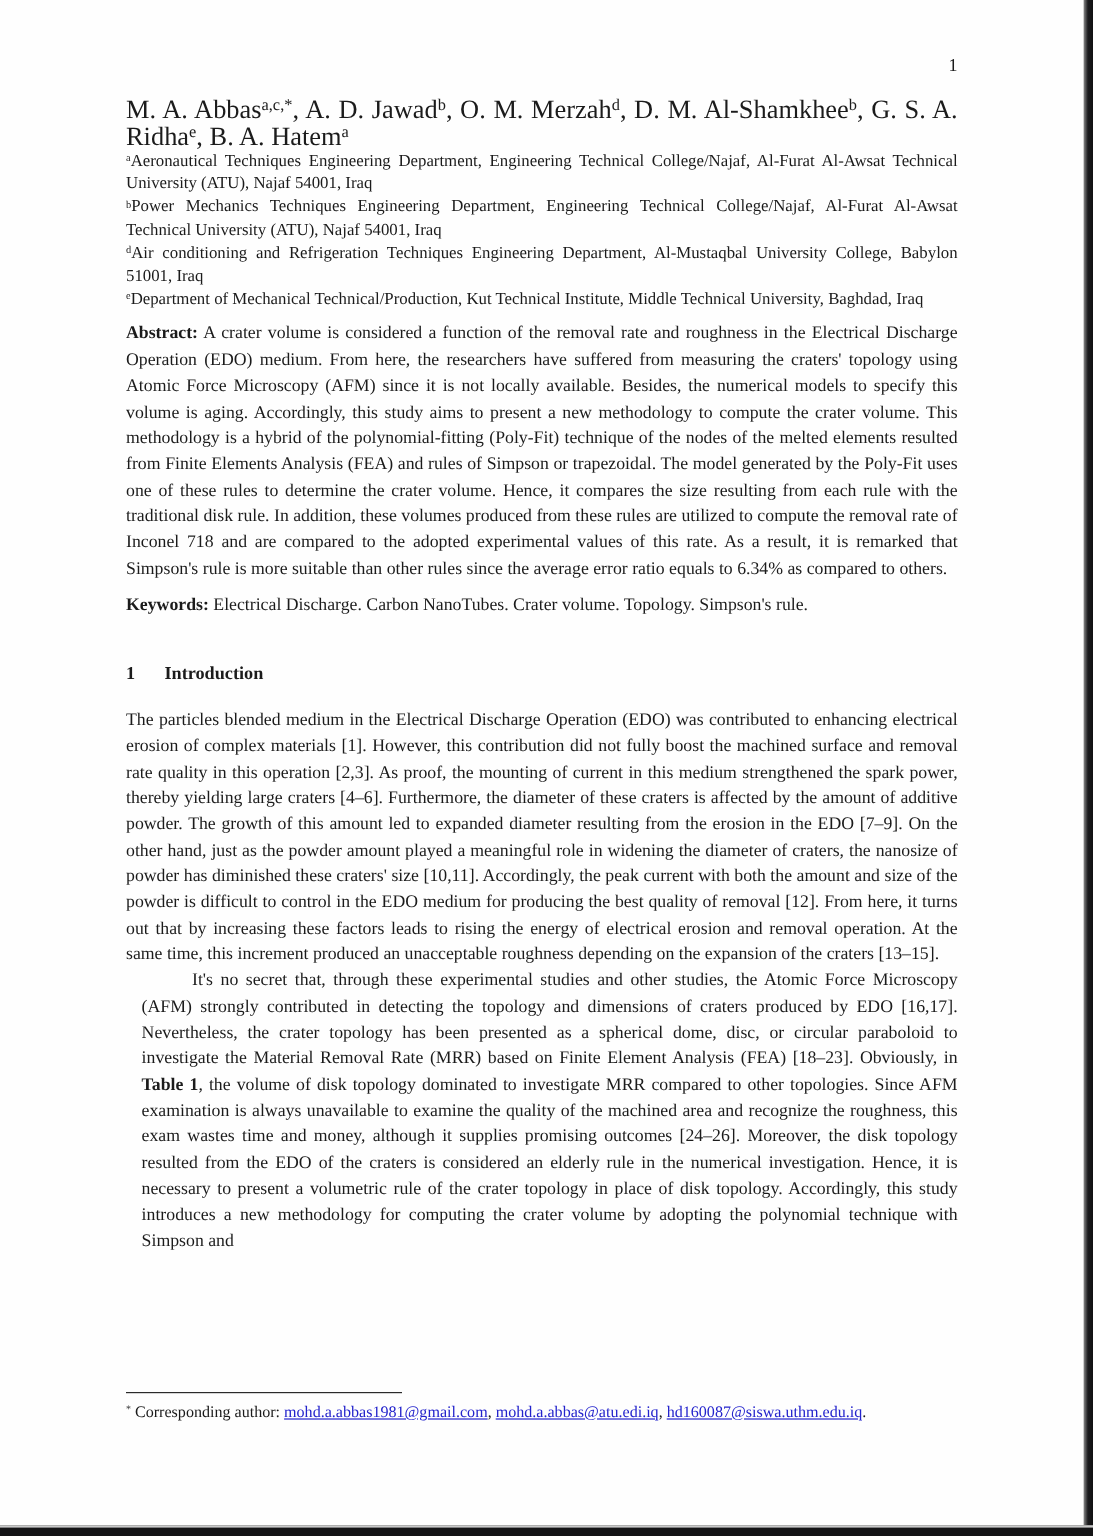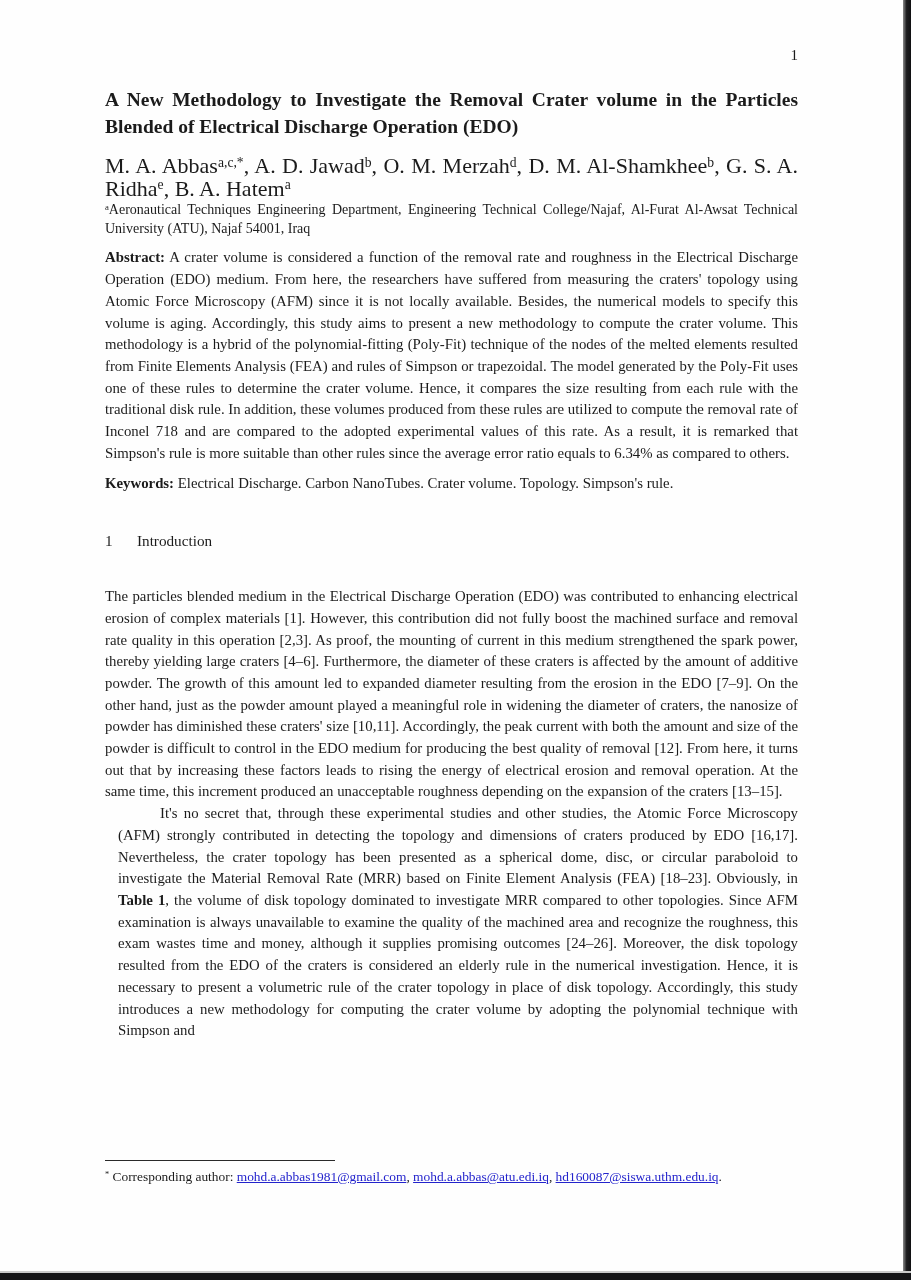--- a/index.html
+++ b/index.html
@@ -66,30 +66,30 @@
   }
   .bold { font-weight: bold; }
   .keywords {
     margin-top: 9px;
     font-size: 14.8px;
     line-height: 21.7px;
   }
   .section-heading {
     margin-top: 37px;
     font-size: 15.2px;
-    font-weight: normal;
+    font-weight: bold;
   }
   .sec-num { display: inline-block; width: 32px; }
   .body-para {
     margin: 0;
     font-size: 14.8px;
     line-height: 21.7px;
     text-align: justify;
   }
-  .para-first { margin-top: 36px; }
+  .para-first { margin-top: 19px; }
   .para-indent { text-indent: 42px; margin-left: 13px; }
   .footnote-block {
     position: absolute;
     left: 105px; top: 1152px;
     width: 693px;
     background: #fefefe;
     padding-top: 8px;
     z-index: 5;
   }
   .footnote-rule {
@@ -112,28 +112,30 @@
 </head>
 <body>
 
 <div class="scan-edge-right"></div>
 <div class="scan-edge-bottom"></div>
 
 <div class="content">
 
   <div class="page-number">1</div>
 
-  <h1 class="paper-title">A New Methodology to Investigate the Removal Crater volume in the Particles Blended of Electrical Discharge Operation (EDO)</h1>
 
   <div class="authors">
     <span><span>M. A. Abbas</span><sup>a,c,*</sup></span><span><span>, A. D. Jawad</span><sup>b</sup></span><span><span>, O. M. Merzah</span><sup>d</sup></span><span><span>, D. M. Al-Shamkhee</span><sup>b</sup></span><span><span>, G. S. A. Ridha</span><sup>e</sup></span><span><span>, B. A. Hatem</span><sup>a</sup></span>
   </div>
 
   <div class="affiliations">
     <div><sup>a</sup><span>Aeronautical Techniques Engineering Department, Engineering Technical College/Najaf, Al-Furat Al-Awsat Technical University (ATU), Najaf 54001, Iraq</span></div>
+    <div><sup>b</sup><span>Power Mechanics Techniques Engineering Department, Engineering Technical College/Najaf, Al-Furat Al-Awsat Technical University (ATU), Najaf 54001, Iraq</span></div>
+    <div><sup>d</sup><span>Air conditioning and Refrigeration Techniques Engineering Department, Al-Mustaqbal University College, Babylon 51001, Iraq</span></div>
+    <div><sup>e</sup><span>Department of Mechanical Technical/Production, Kut Technical Institute, Middle Technical University, Baghdad, Iraq</span></div>
   </div>
 
   <div class="abstract">
     <span class="bold">Abstract:</span><span> A crater volume is considered a function of the removal rate and roughness in the Electrical Discharge Operation (EDO) medium. From here, the researchers have suffered from measuring the craters' topology using Atomic Force Microscopy (AFM) since it is not locally available. Besides, the numerical models to specify this volume is aging. Accordingly, this study aims to present a new methodology to compute the crater volume. This methodology is a hybrid of the polynomial-fitting (Poly-Fit) technique of the nodes of the melted elements resulted from Finite Elements Analysis (FEA) and rules of Simpson or trapezoidal. The model generated by the Poly-Fit uses one of these rules to determine the crater volume. Hence, it compares the size resulting from each rule with the traditional disk rule. In addition, these volumes produced from these rules are utilized to compute the removal rate of Inconel 718 and are compared to the adopted experimental values of this rate. As a result, it is remarked that Simpson's rule is more suitable than other rules since the average error ratio equals to 6.34% as compared to others.</span>
   </div>
 
   <div class="keywords">
     <span class="bold">Keywords:</span><span> Electrical Discharge. Carbon NanoTubes. Crater volume. Topology. Simpson's rule.</span>
   </div>
 

